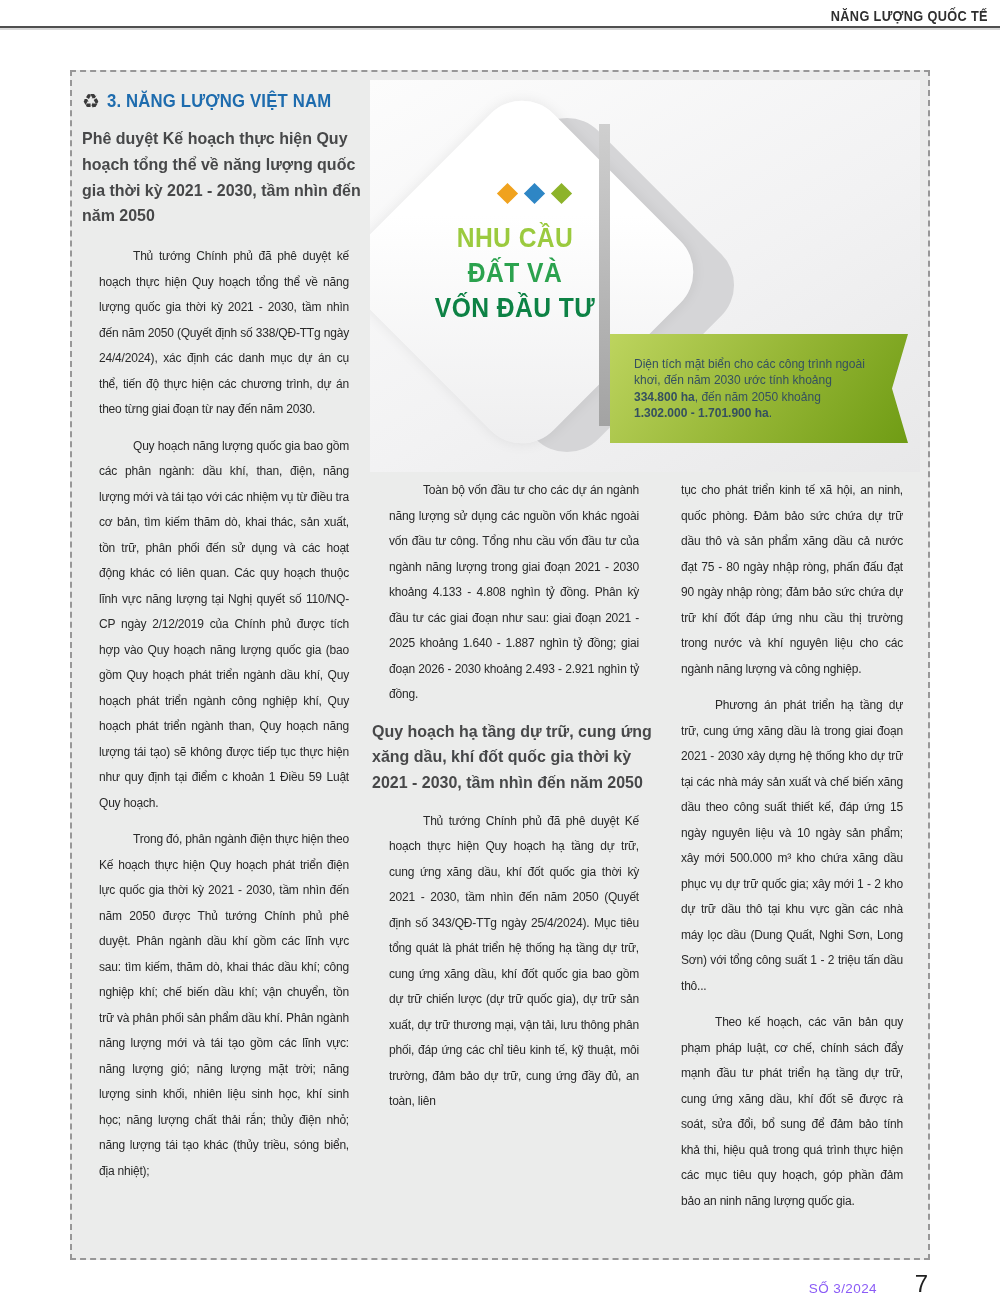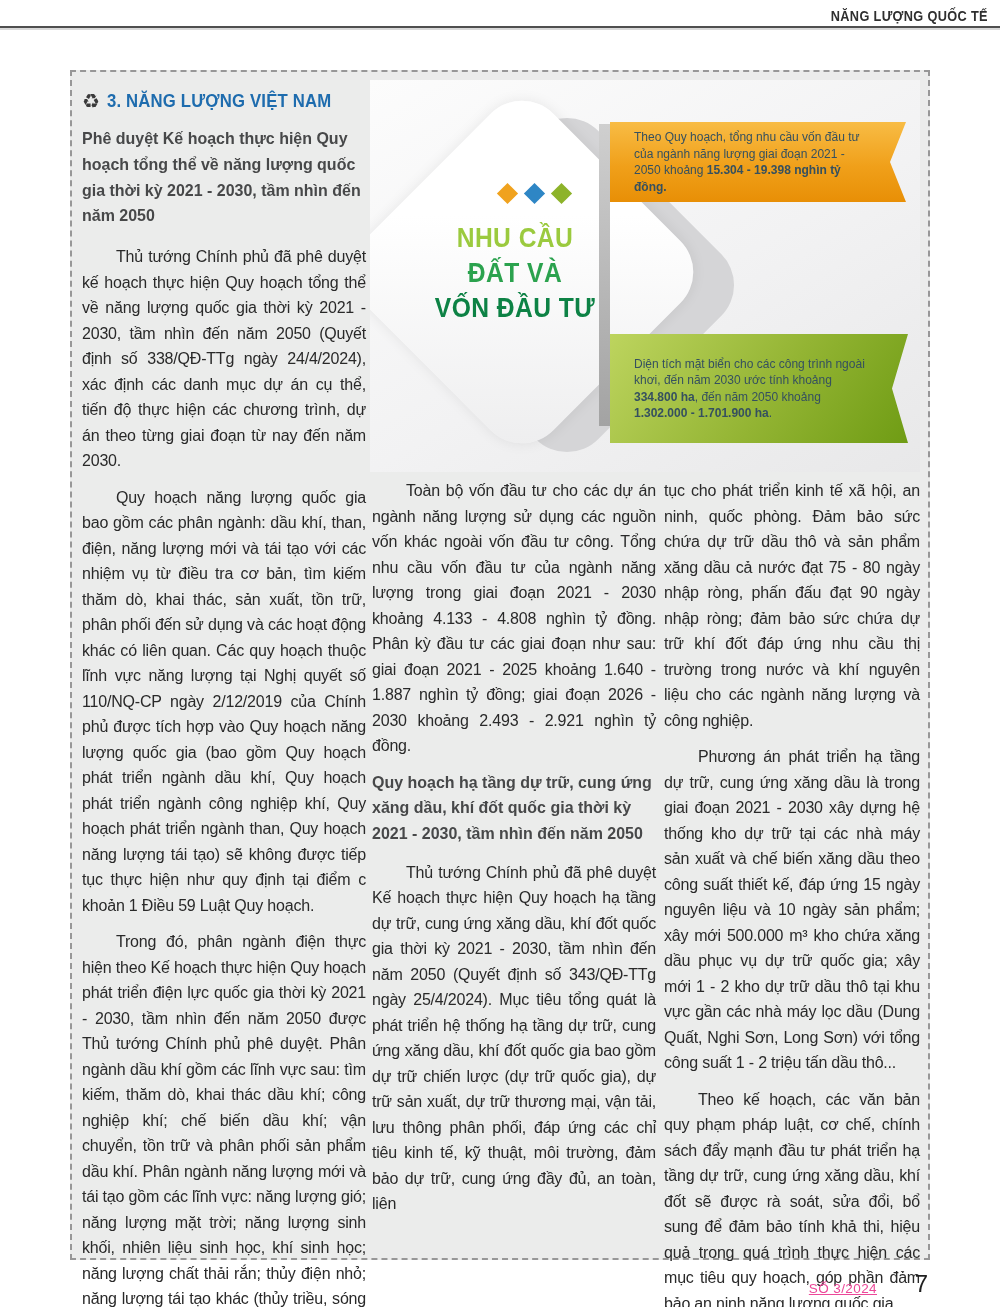--- a/index.html
+++ b/index.html
@@ -31,22 +31,22 @@
   .section-title{
     color:#1e6cae;font-size:19px;font-weight:700;white-space:nowrap;
     transform:scaleX(.88);transform-origin:0 50%;letter-spacing:.2px;
   }
   .subheading{
     margin:14px 0 15px;font-size:17px;font-weight:700;color:#474849;line-height:1.52;
     width:106%;transform:scaleX(.94);transform-origin:0 0;
   }
   .subheading.mid{margin:4px 0 13px;}
   .para{
-    font-size:16px;line-height:25.5px;color:#292929;text-align:justify;
-    margin:0 0 11px;letter-spacing:-0.2px;
+    font-size:12px;line-height:25.5px;color:#292929;text-align:justify;
+    margin:0 17px 11px;letter-spacing:-0.2px;
   }
   .para.indent{text-indent:34px;}
   .para:last-child{margin-bottom:0;}
   
   .infographic{
     position:absolute;left:298px;top:8px;width:550px;height:392px;overflow:hidden;
     background:linear-gradient(150deg,#fcfcfc 0%,#f2f2f3 55%,#e8e8e9 100%);
   }
   .diamond-gray{
     position:absolute;left:66px;top:74px;width:262px;height:262px;background:#d5d5d7;
@@ -80,21 +80,21 @@
     clip-path:polygon(0 0,100% 0,calc(100% - 16px) 50%,100% 100%,0 100%);
   }
   .banner b{font-weight:700;}
   .banner-orange{top:42px;width:296px;height:80px;
     background:linear-gradient(180deg,#f8bc45 0%,#f0a01a 55%,#e88f06 100%);}
   .banner-blue{top:148px;width:304px;height:82px;
     background:linear-gradient(180deg,#7db8e0 0%,#3187c6 60%,#156cb2 100%);}
   .banner-green{top:254px;width:298px;height:109px;
     background:linear-gradient(125deg,#bdd45e 0%,#93b433 55%,#6f9c14 100%);}
   
-  .footer-issue{position:absolute;top:1281px;right:123px;font-size:13.5px;color:#ec4899;letter-spacing:.4px;text-decoration:underline;}
+  .footer-issue{position:absolute;top:1281px;right:123px;font-size:13.5px;color:#8b5cf6;letter-spacing:.4px;}
   .footer-page{position:absolute;top:1270px;right:72px;font-size:24px;color:#1f1f1f;}
 </style>
 </head>
 <body>
 
 <div class="header-title">NĂNG LƯỢNG QUỐC TẾ</div>
 <div class="header-rule"></div>
 
 <div class="content-box">
 
@@ -105,23 +105,20 @@
       <span class="bullet b-orange"></span>
       <span class="bullet b-blue"></span>
       <span class="bullet b-green"></span>
     </div>
     <div class="info-title">
       <div class="t1">NHU CẦU</div>
       <div class="t2">ĐẤT VÀ</div>
       <div class="t3">VỐN ĐẦU TƯ</div>
     </div>
     <div class="strip"></div>
-    <div class="banner banner-orange">
-      <div><span>Theo Quy hoạch, tổng nhu cầu vốn đầu tư của ngành năng lượng giai đoạn 2021 - 2050 khoảng </span><b>15.304 - 19.398 nghìn tỷ đồng.</b></div>
-    </div>
     <div class="banner banner-green">
       <div><span>Diện tích mặt biển cho các công trình ngoài khơi, đến năm 2030 ước tính khoảng </span><b>334.800 ha</b><span>, đến năm 2050 khoảng </span><b>1.302.000 - 1.701.900 ha</b><span>.</span></div>
     </div>
   </div>
 
   <div class="col col1">
     <div class="section-head">
       <span class="section-icon">♻</span>
       <span class="section-title">3. NĂNG LƯỢNG VIỆT NAM</span>
     </div>

